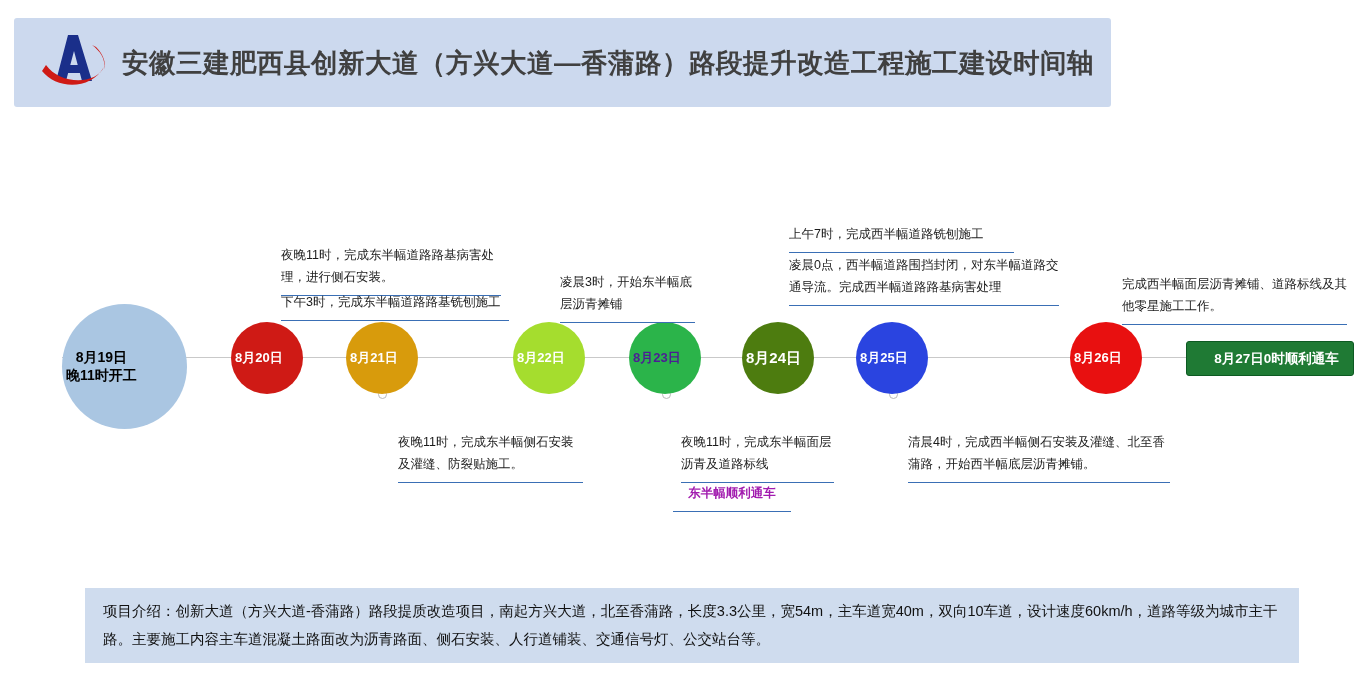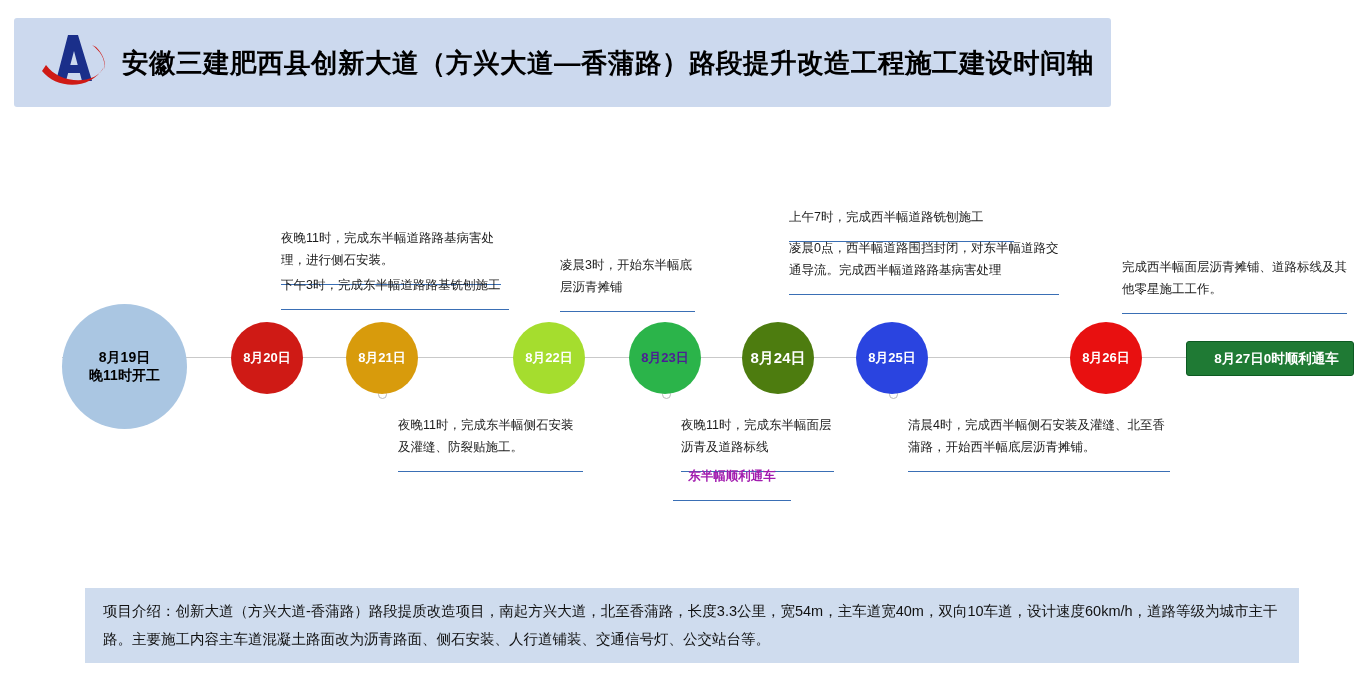--- a/index.html
+++ b/index.html
@@ -31,21 +31,21 @@
     position: relative;
     width: 70px;
     height: 72px;
     margin-left: 24px;
     flex: 0 0 auto;
   }
   .logo svg { display: block; }
   .header-title {
     font-size: 26.5px;
     font-weight: bold;
-    color: #000000;
+    color: #404040;
     letter-spacing: 0.5px;
     margin-left: 14px;
     white-space: nowrap;
   }
 
   
   .axis {
     position: absolute;
     left: 62px;
     top: 357px;
@@ -53,21 +53,21 @@
     height: 1px;
     background: #c9c9c9;
   }
 
   
   .node {
     position: absolute;
     border-radius: 50%;
     display: flex;
     align-items: center;
-    justify-content: center;
+    justify-content: flex-start;
     text-align: center;
     color: #ffffff;
     font-weight: bold;
     line-height: 1.25;
     box-sizing: border-box;
   }
   .node.start {
     color: #000000;
     font-weight: bold;
   }
@@ -76,21 +76,22 @@
     padding: 0 4px;
   }
 
   
   .note {
     position: absolute;
     font-size: 12.5px;
     color: #1b1b1b;
     line-height: 1.75;
     box-sizing: border-box;
-    padding-bottom: 12px;
+    padding-bottom: 6px;
+    margin-top: 17px;
   }
   .note.underline {
     border-bottom: 1.3px solid #3a6fb5;
   }
   .note.red {
     color: #a21caf;
     font-weight: bold;
     text-align: center;
     border-bottom: 1.3px solid #3a6fb5;
   }

